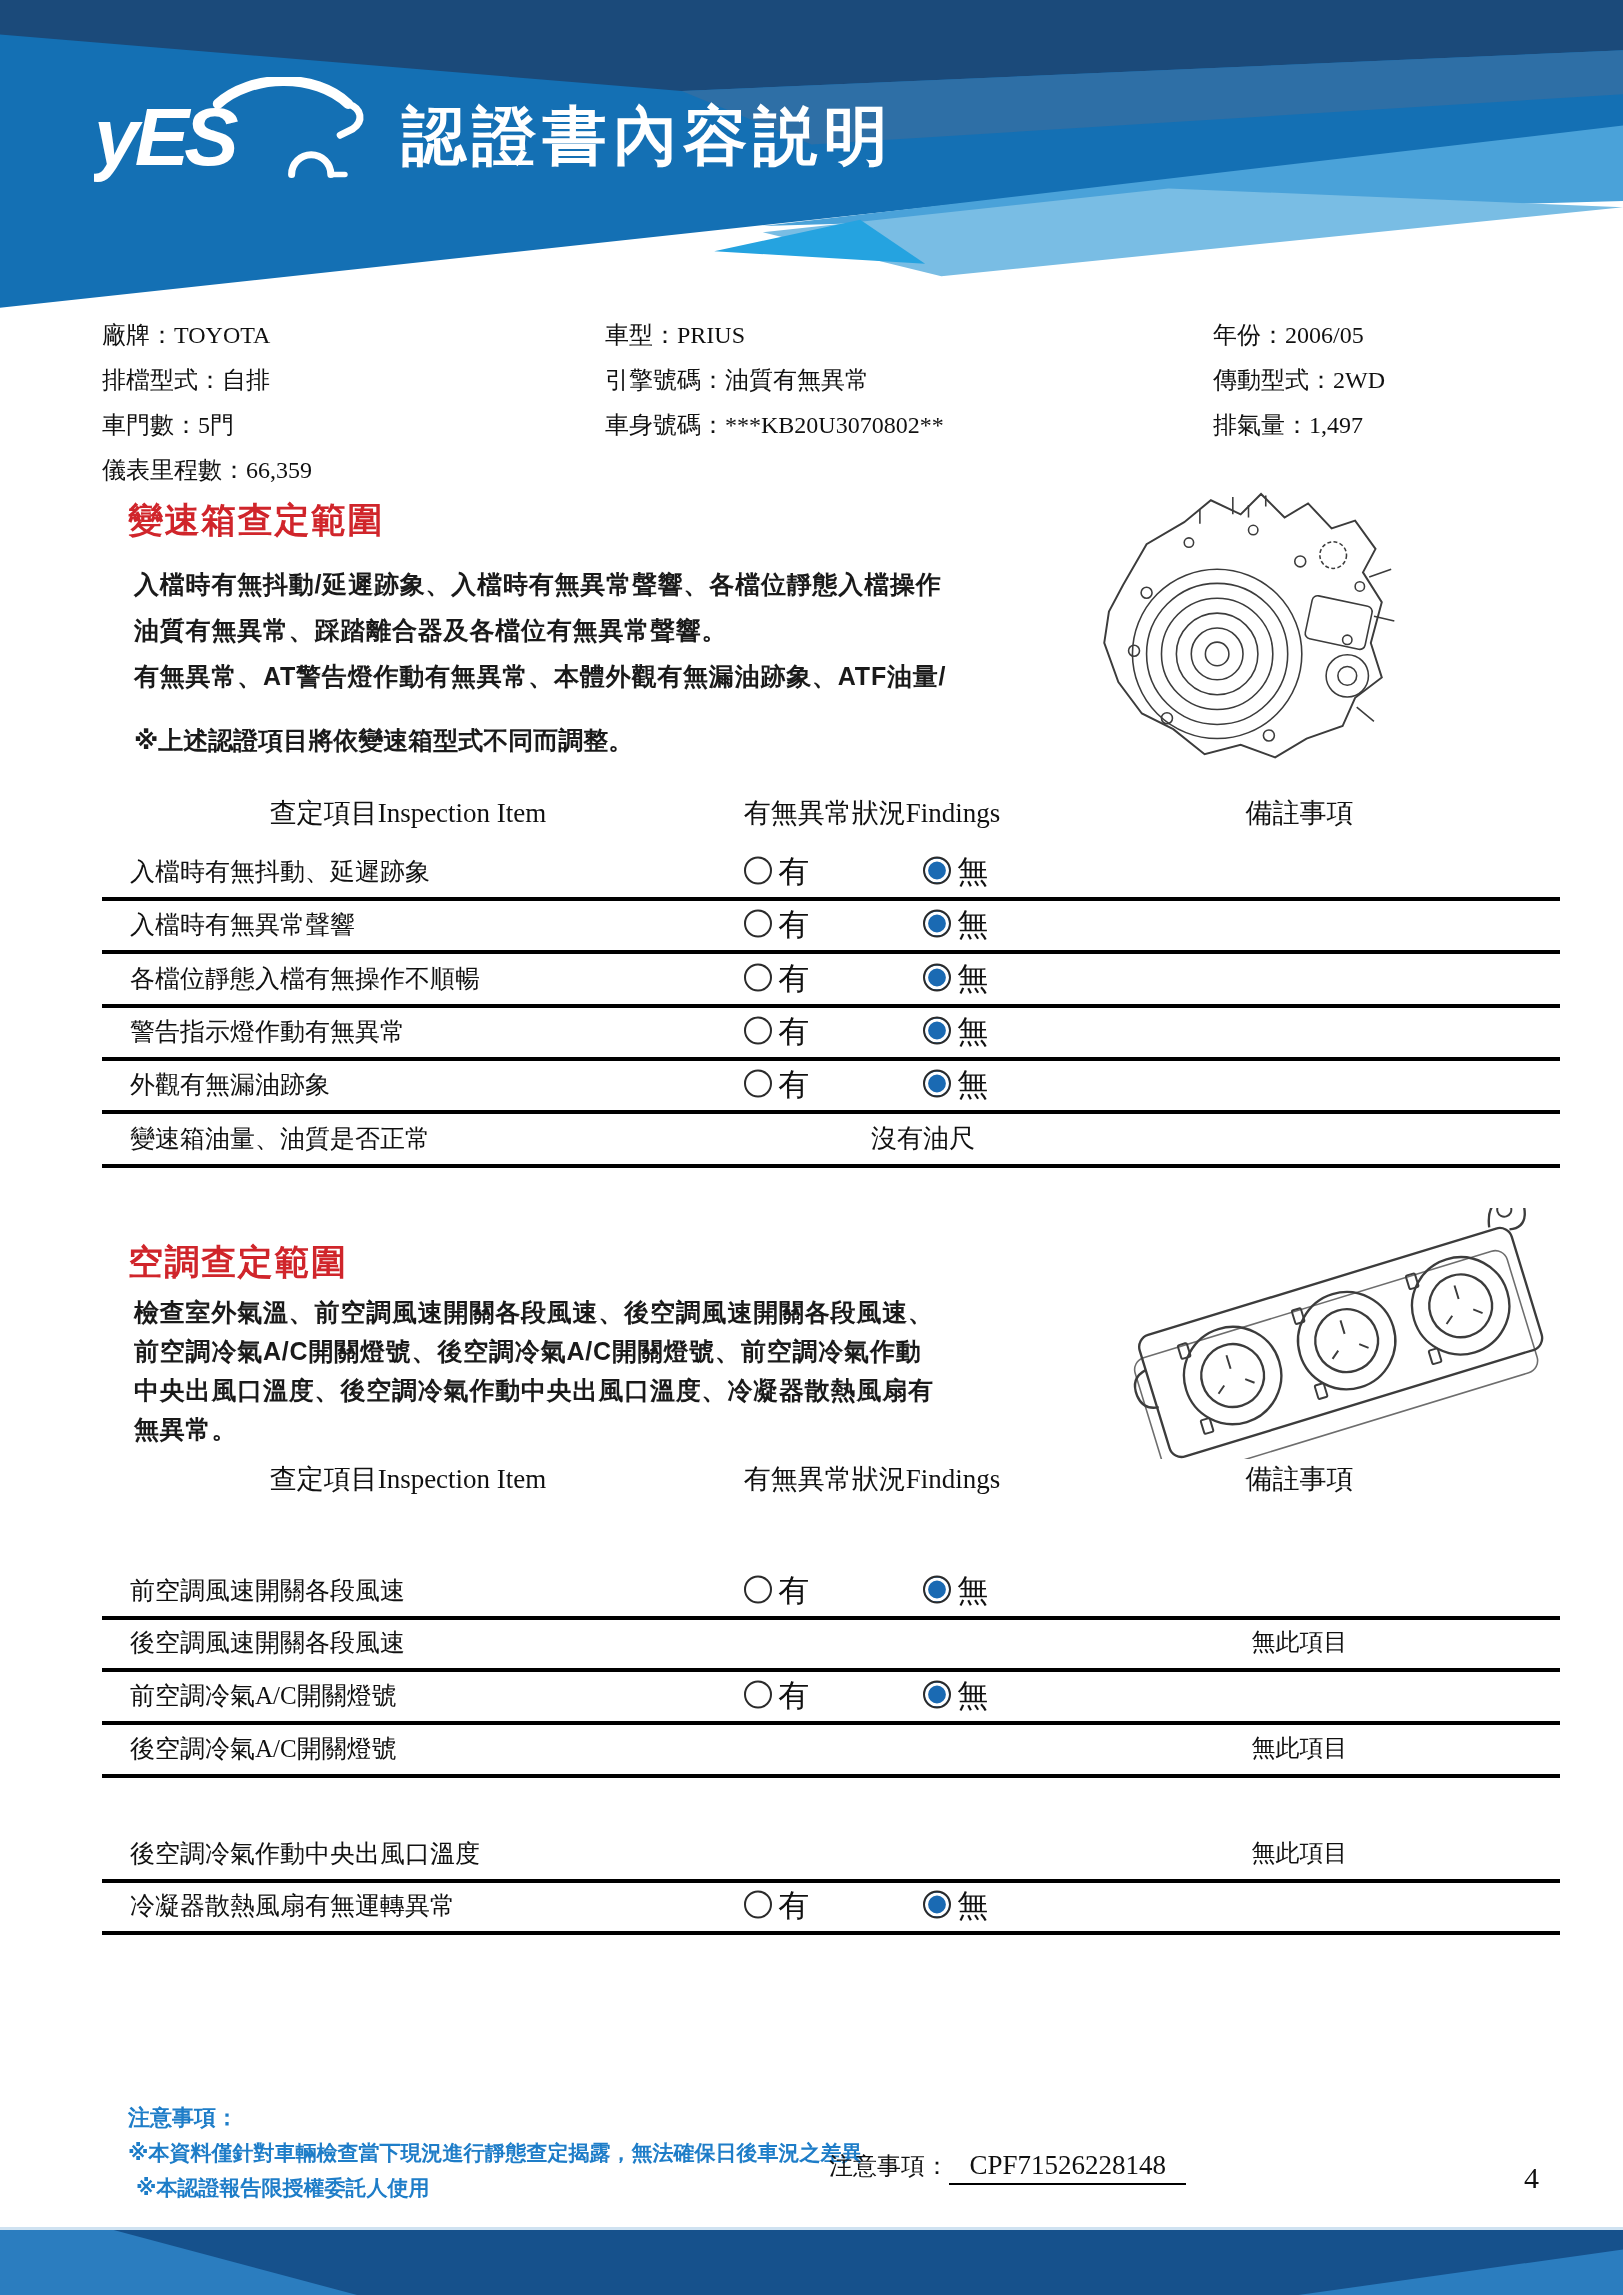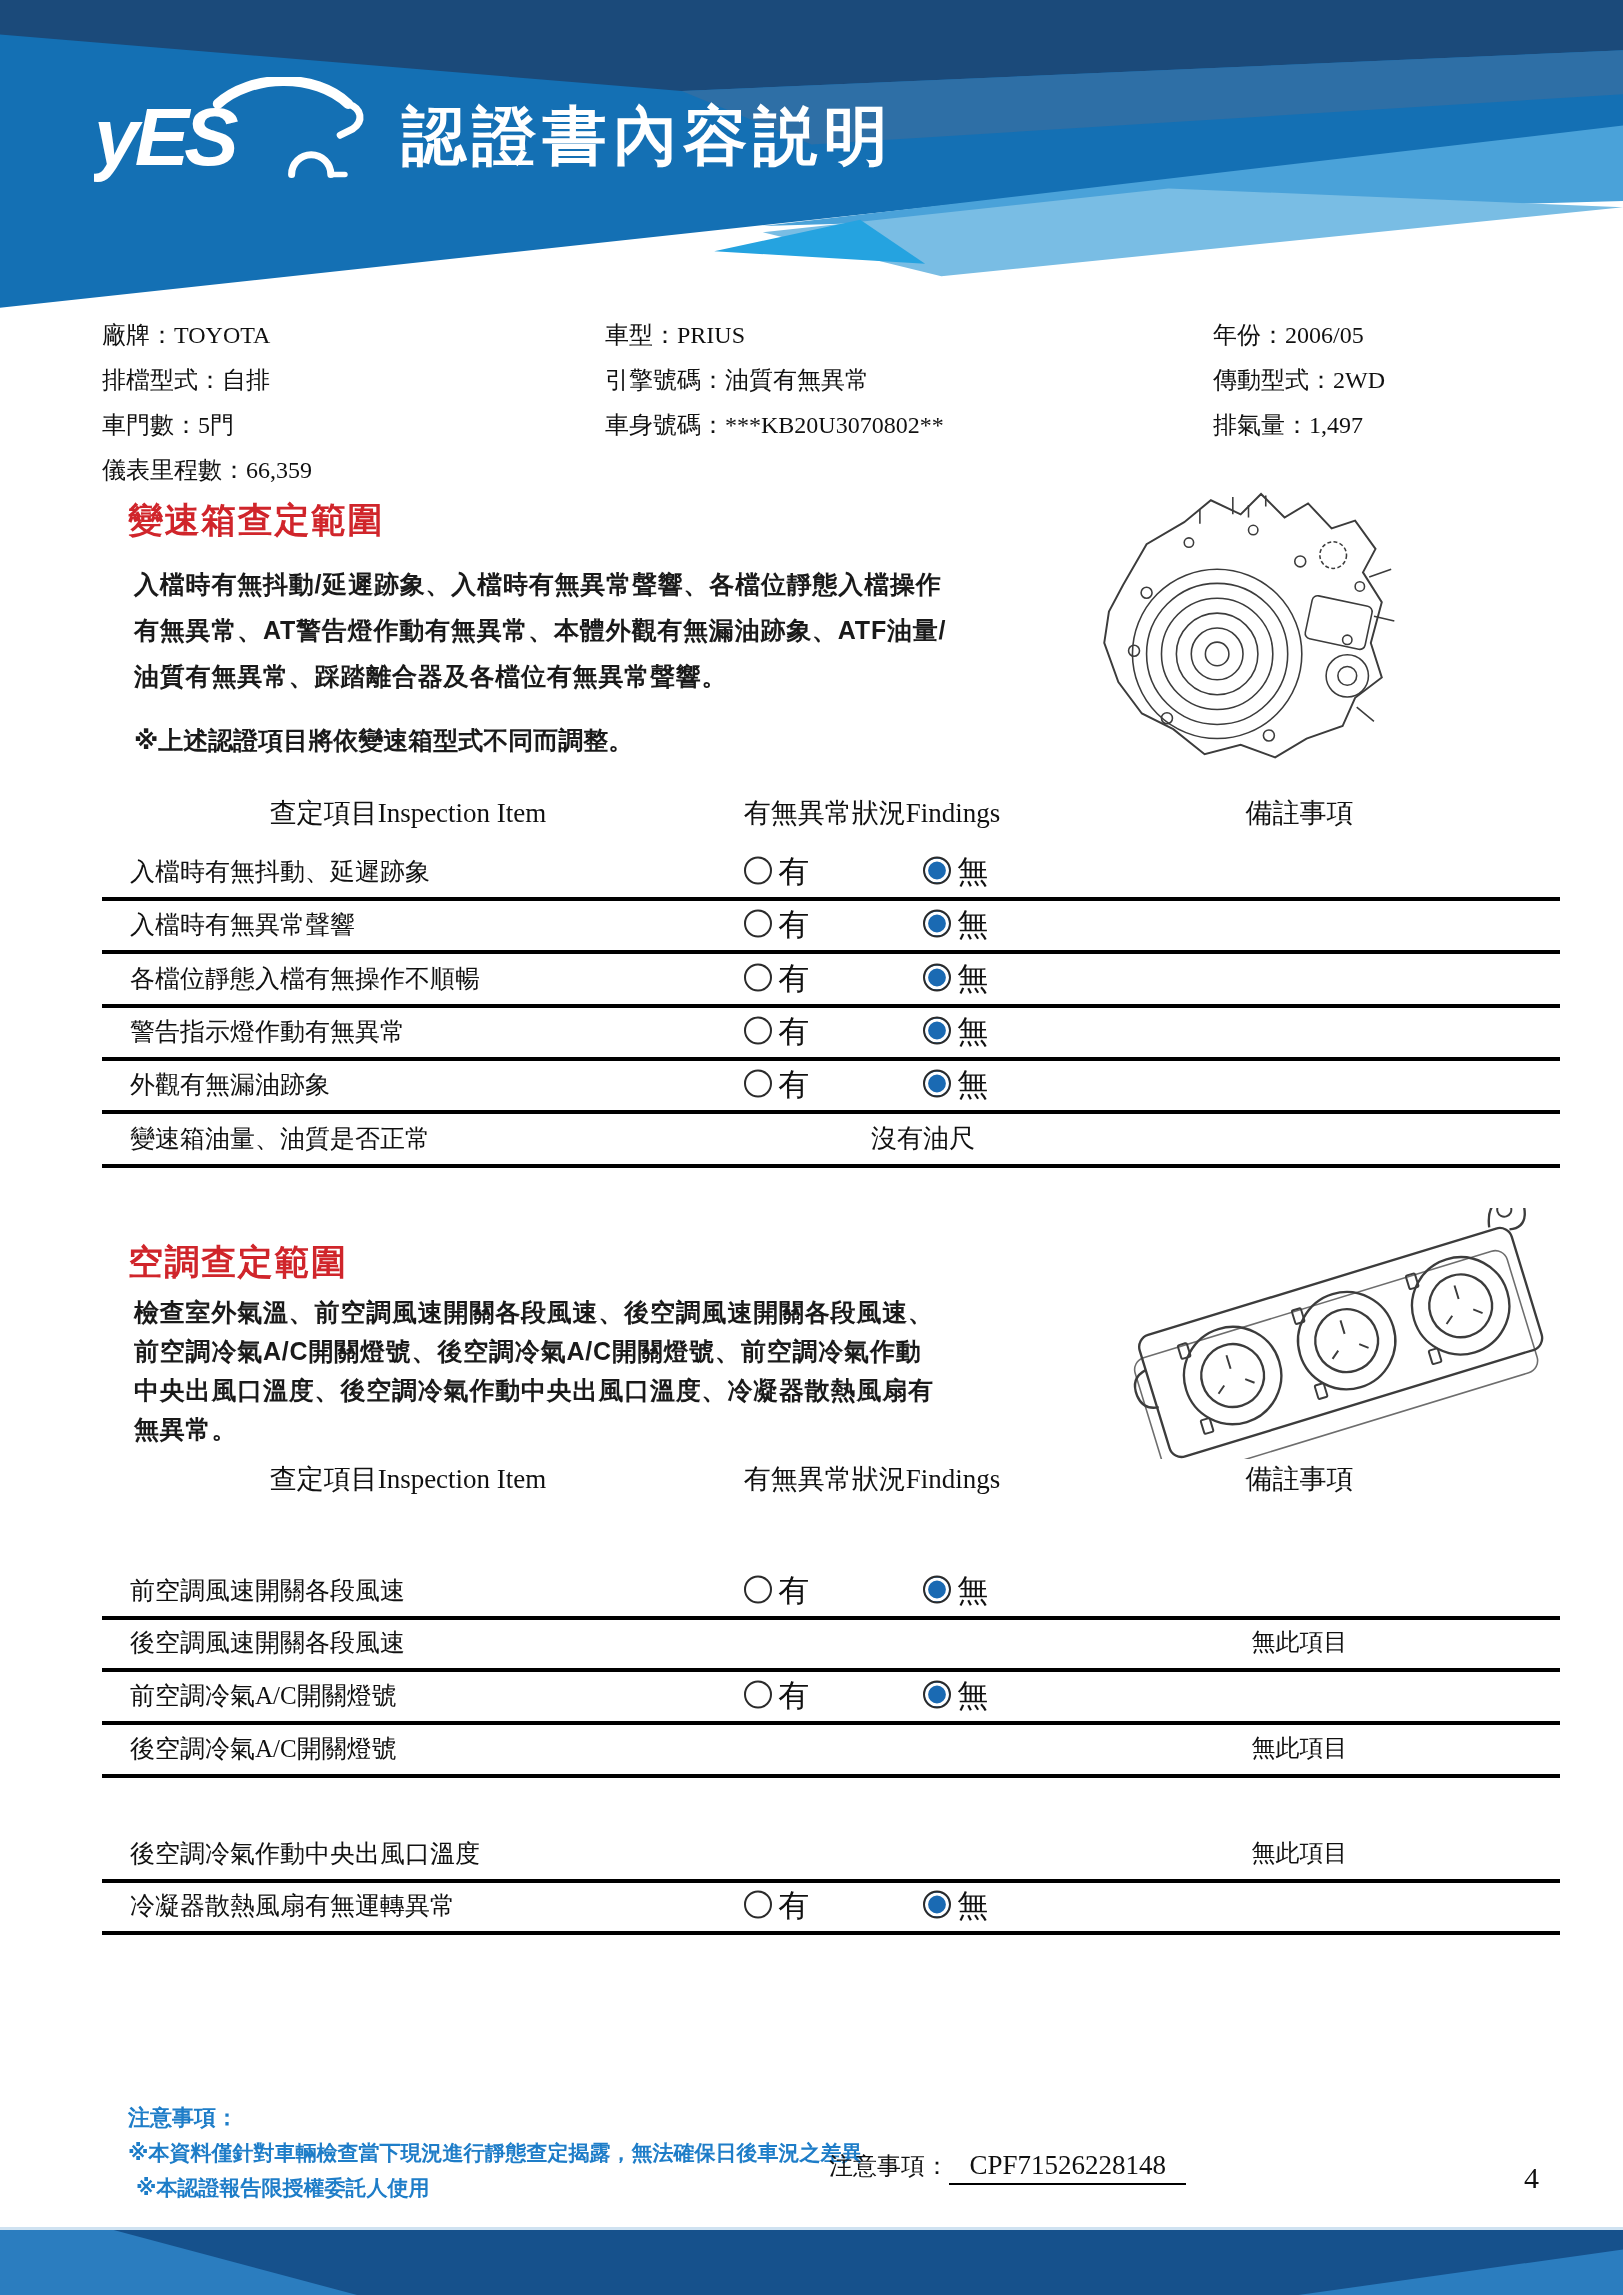--- a/index.html
+++ b/index.html
@@ -108,22 +108,22 @@
   <div class="vinfo vcol3">
     <div>年份：2006/05</div>
     <div>傳動型式：2WD</div>
     <div>排氣量：1,497</div>
   </div>
 
   <div class="sec-head" style="top:497px;">變速箱查定範圍</div>
 
   <div class="sec-desc" style="top:561px;">
     <div>入檔時有無抖動/延遲跡象、入檔時有無異常聲響、各檔位靜態入檔操作</div>
+    <div>油質有無異常、踩踏離合器及各檔位有無異常聲響。</div>
     <div>有無異常、AT警告燈作動有無異常、本體外觀有無漏油跡象、ATF油量/</div>
-    <div>油質有無異常、踩踏離合器及各檔位有無異常聲響。</div>
   </div>
   <div class="sec-note" style="top:724px;">※上述認證項目將依變速箱型式不同而調整。</div>
 
   <svg class="illus" style="left:1068px;top:483px;width:361px;height:294px;" viewBox="0 0 460 375">
     <g stroke="#3c3c3c" fill="none" stroke-width="2">
       <path stroke-width="2.5" d="M70 130 L100 78 L148 50 L182 22 L220 40 L246 14 L276 44 L306 26 L336 58 L366 48 L392 84
                L376 114 L400 152 L386 204 L400 248 L366 274 L350 310 L304 326 L264 350 L220 334 L174 346
                L134 314 L94 294 L64 254 L46 204 L52 164 Z"></path>
       <circle cx="190" cy="218" r="108"></circle>
       <circle cx="190" cy="218" r="90"></circle>

